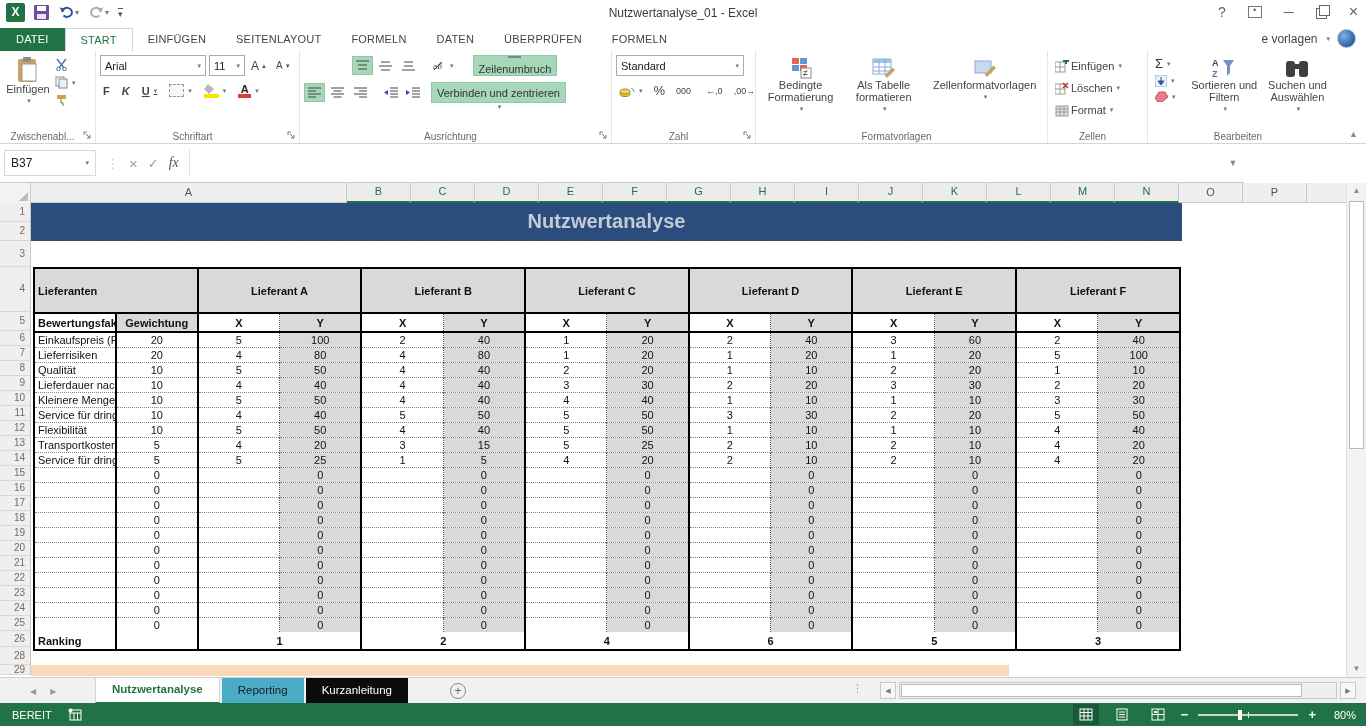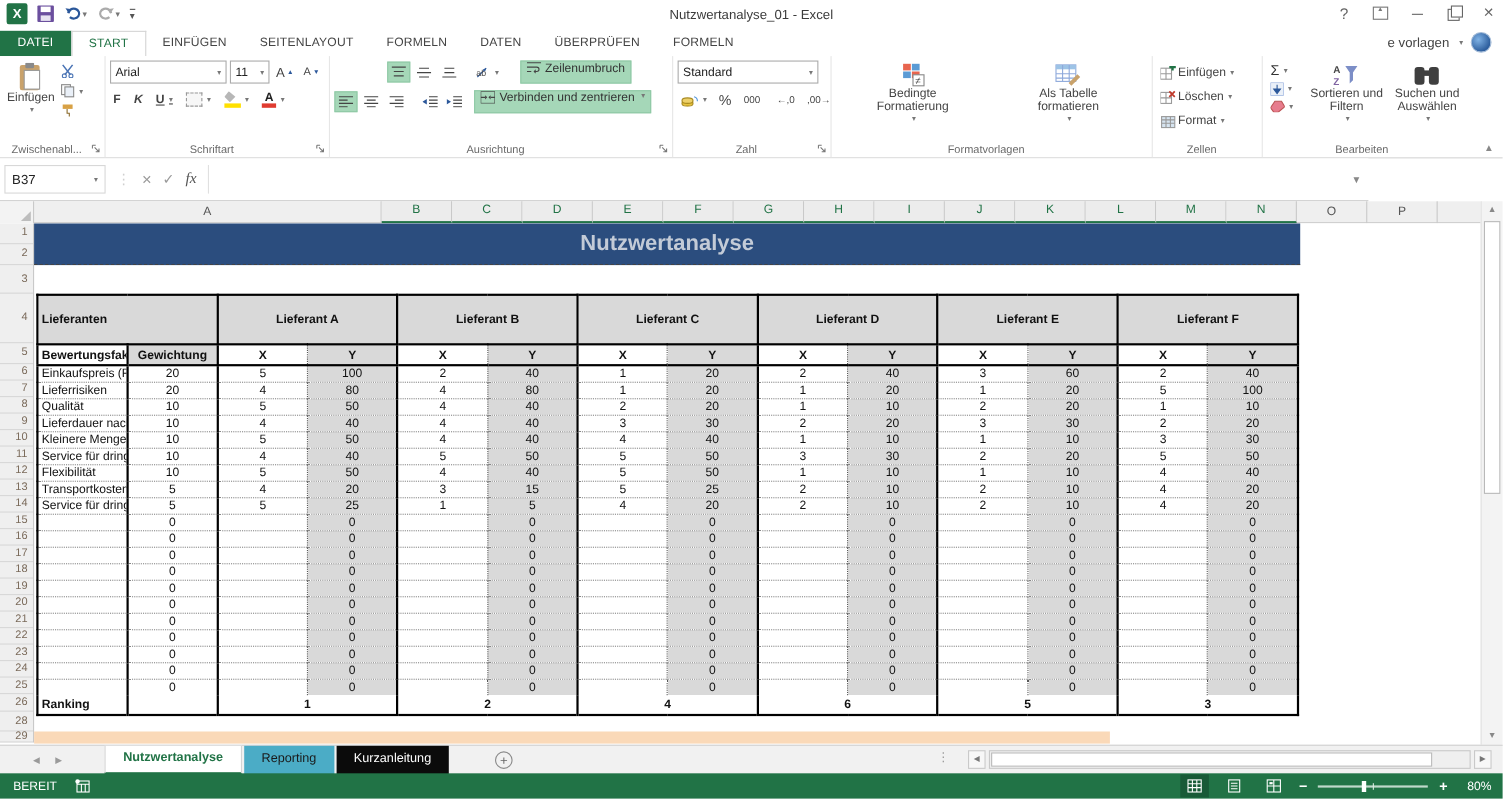--- a/index.html
+++ b/index.html
@@ -39,22 +39,22 @@
   .rgroup { position:relative; border-right:1px solid #e6e6e6; padding:4px 4px 16px 4px; height:100%; }
   .glabel { position:absolute; bottom:1px; left:0; right:10px; text-align:center; font-size:10px; color:#6a6a6a; white-space:nowrap; }
   .lnch { position:absolute; bottom:3px; right:3px; }
   .row { display:flex; align-items:center; }
   .mini { font-size:11px; color:#444; padding:1px 3px; display:flex; align-items:center; gap:2px; }
   .dd { font-size:7px; color:#777; margin-left:2px; }
   .selbox { border:1px solid #ababab; height:21px; background:#fff; font-size:11px; color:#222;
     display:flex; align-items:center; padding:0 4px; justify-content:space-between; }
   .bigbtn { display:flex; flex-direction:column; align-items:center; font-size:11px; line-height:12px;
     color:#444; text-align:center; padding-top:2px; }
-  .greenbtn { background:#A5D7B8; border:1px solid #8FC9A6; display:flex; align-items:flex-start;
-    gap:4px; font-size:11px; color:#333; height:21px; padding:0 5px; }
+  .greenbtn { background:#A5D7B8; border:1px solid #8FC9A6; display:flex; align-items:center;
+    gap:4px; font-size:11px; color:#333; height:21px; padding:0 5px;flex-direction:column; }
   .tgl { width:21px; height:19px; display:flex; align-items:center; justify-content:center; }
   .tgl.on { background:#A5D7B8; border:1px solid #8FC9A6; }
   .chip { display:inline-block; width:15px; height:13px; border:1px solid #9a9a9a; background:#F7F7F7; position:relative; }
 
   
   #fbar { position:absolute; top:144px; left:0; width:1244px; height:39px; background:#fff;
     border-bottom:1px solid #c9c9c9; display:flex; align-items:center; }
   #namebox { width:92px; height:26px; margin-left:4px; border:1px solid #d8d8d8; display:flex;
     align-items:center; justify-content:space-between; padding:0 6px; font-size:12px; color:#222; }
   .fbtns { display:flex; align-items:center; gap:10px; padding:0 10px; color:#9a9a9a; font-size:13px; }
@@ -384,20 +384,28 @@
         <span class="dd">▾</span>
     </div>
     <div class="bigbtn" style="width:86px;">
       <svg width="24" height="22" viewBox="0 0 24 22">
           <rect x="1" y="2" width="18" height="15" fill="#fff" stroke="#8EA9DB"></rect>
           <rect x="1" y="2" width="18" height="4" fill="#9DC3E6"></rect>
           <path d="M1 10h18M1 14h18M7 2v15M13 2v15" stroke="#8EA9DB"></path>
           <path d="M15 21 L23 13 l-2.5-2.5 -8 8z" fill="#C9A26B"></path>
         </svg>
       <span style="white-space:normal;">Als Tabelle formatieren</span>
+        <span class="dd">▾</span>
+    </div>
+    <div class="bigbtn" style="width:118px;">
+      <svg width="24" height="22" viewBox="0 0 24 22">
+          <rect x="2" y="4" width="16" height="12" fill="#C9DAF0" stroke="#8EA9DB"></rect>
+          <path d="M14 20 L23 11 l-2.5-2.5 -9 9z" fill="#C9A26B"></path>
+        </svg>
+      <span>Zellenformatvorlagen</span>
         <span class="dd">▾</span>
     </div>
     <div class="glabel">Formatvorlagen</div>
   </div>
 
   <div class="rgroup" style="width:100px;">
     <div class="mini" style="height:22px;">
         <svg width="14" height="13">
           <rect x="0" y="2" width="10" height="10" fill="#fff" stroke="#999"></rect>
           <path d="M0 7h10M5 2v10" stroke="#999"></path>

